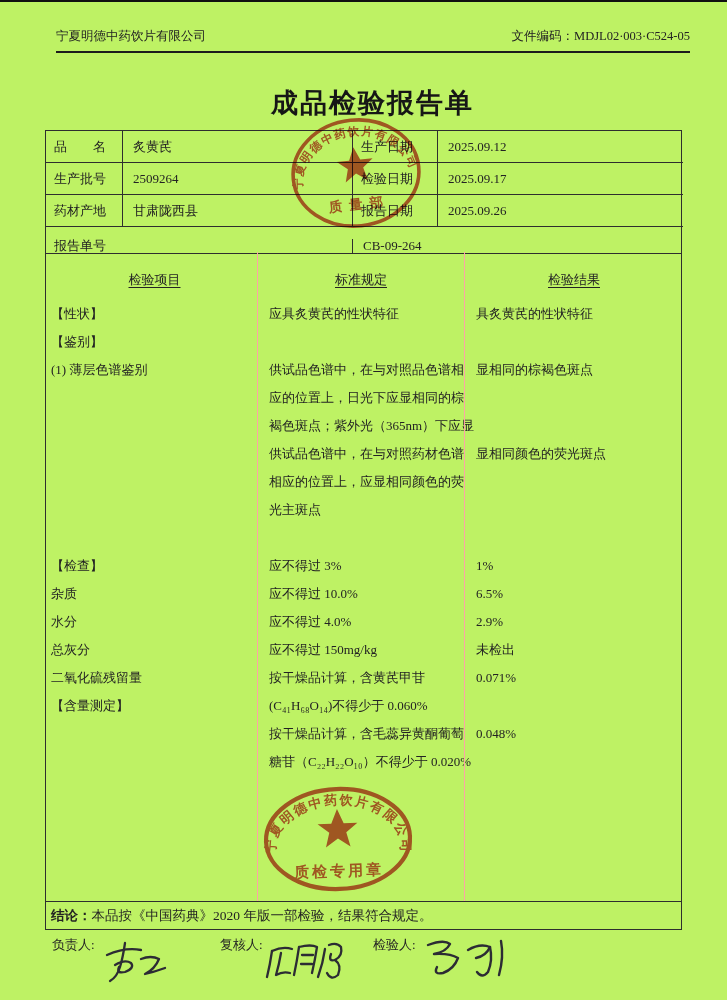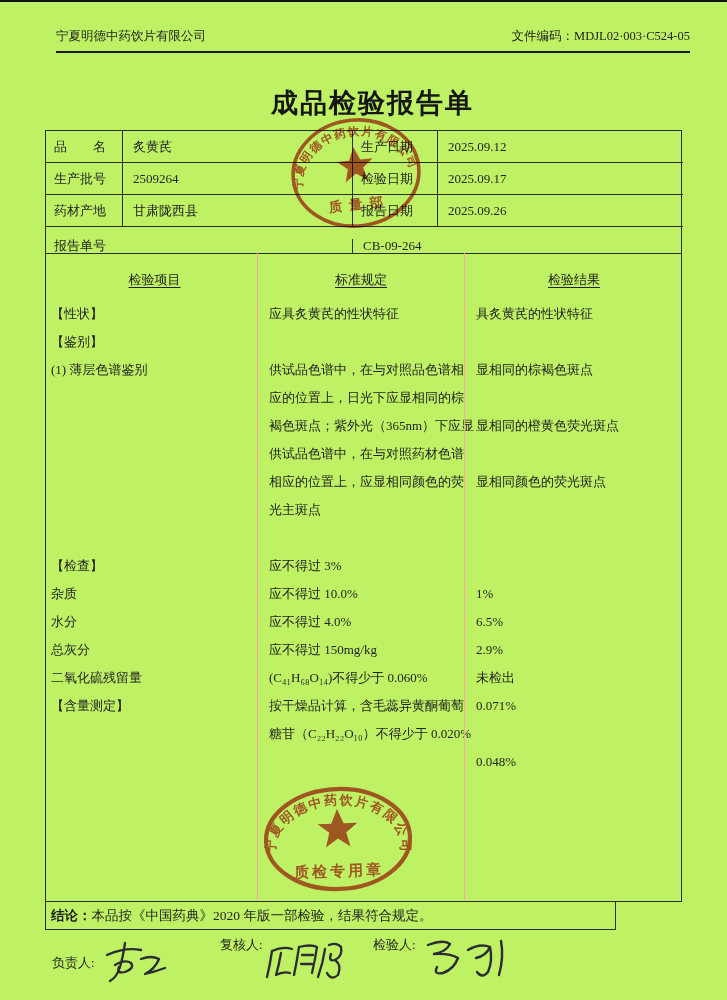--- a/index.html
+++ b/index.html
@@ -50,35 +50,35 @@
   .mhead span { text-decoration:underline; text-underline-offset:3px; }
   .mhead.left { padding-left:6px;justify-content:center; }
   .mhead.center { justify-content:center; }
   .tline { height:28px; line-height:28px; white-space:nowrap; overflow:visible; }
   .col-item .tline { padding-left:5px; }
   .col-standard .tline { padding-left:11px; }
   .col-result .tline { padding-left:11px; }
 
   
   .conclusion {
-    position:absolute; left:45px; top:902px; width:571px; height:28px;
+    position:absolute; left:45px; top:902px; width:637px; height:28px;
     border:1px solid #2e2e2e; border-top:none;
     display:flex; align-items:center; padding-left:5px; font-size:13.5px;
   }
   .conclusion .lab { font-weight:bold; }
 
   
   .signers {
     position:absolute; left:45px; top:933px; width:637px; height:62px;
     display:flex; align-items:flex-start; font-size:13px;
   }
   .sig-group { display:flex; align-items:flex-start; }
   .sig-group .slabel { padding-top:3px; white-space:nowrap; }
   .sig-group svg { margin-top:2px; }
-  .g1 { margin-left:7px; width:168px;align-items:center; }
+  .g1 { margin-left:7px; width:168px; }
   .g2 { width:153px; }
   .g3 { width:160px;text-align:center; }
 
   
   .stamp { position:absolute; pointer-events:none; mix-blend-mode:multiply; opacity:0.88; }
   .stamp1 { left:286px; top:114px; transform:rotate(-6deg); }
   .stamp2 { left:259px; top:783px; transform:rotate(-2deg); }
 </style>
 </head>
 <body>
@@ -148,33 +148,33 @@
         <div class="tline">应的位置上，日光下应显相同的棕</div>
         <div class="tline">褐色斑点；紫外光（365nm）下应显</div>
         <div class="tline">供试品色谱中，在与对照药材色谱</div>
         <div class="tline">相应的位置上，应显相同颜色的荧</div>
         <div class="tline">光主斑点</div>
         <div class="tline"></div>
         <div class="tline">应不得过 3%</div>
         <div class="tline">应不得过 10.0%</div>
         <div class="tline">应不得过 4.0%</div>
         <div class="tline">应不得过 150mg/kg</div>
+        <div class="tline">按干燥品计算，含黄芪甲苷</div>
         <div class="tline">(C₄₁H₆₈O₁₄)不得少于 0.060%</div>
         <div class="tline">按干燥品计算，含毛蕊异黄酮葡萄</div>
         <div class="tline">糖苷（C₂₂H₂₂O₁₀）不得少于 0.020%</div>
       </div>
     <div class="mcol col-result">
       <div class="mhead center">
           <span>检验结果</span>
         </div>
     <div class="tline">具炙黄芪的性状特征</div>
         <div class="tline"></div>
         <div class="tline">显相同的棕褐色斑点</div>
         <div class="tline"></div>
-        <div class="tline">显相同的橙黄色荧光斑点</div>
         <div class="tline"></div>
         <div class="tline">显相同颜色的荧光斑点</div>
         <div class="tline"></div>
         <div class="tline"></div>
         <div class="tline"></div>
         <div class="tline">1%</div>
         <div class="tline">6.5%</div>
         <div class="tline">2.9%</div>
         <div class="tline">未检出</div>
         <div class="tline">0.071%</div>

